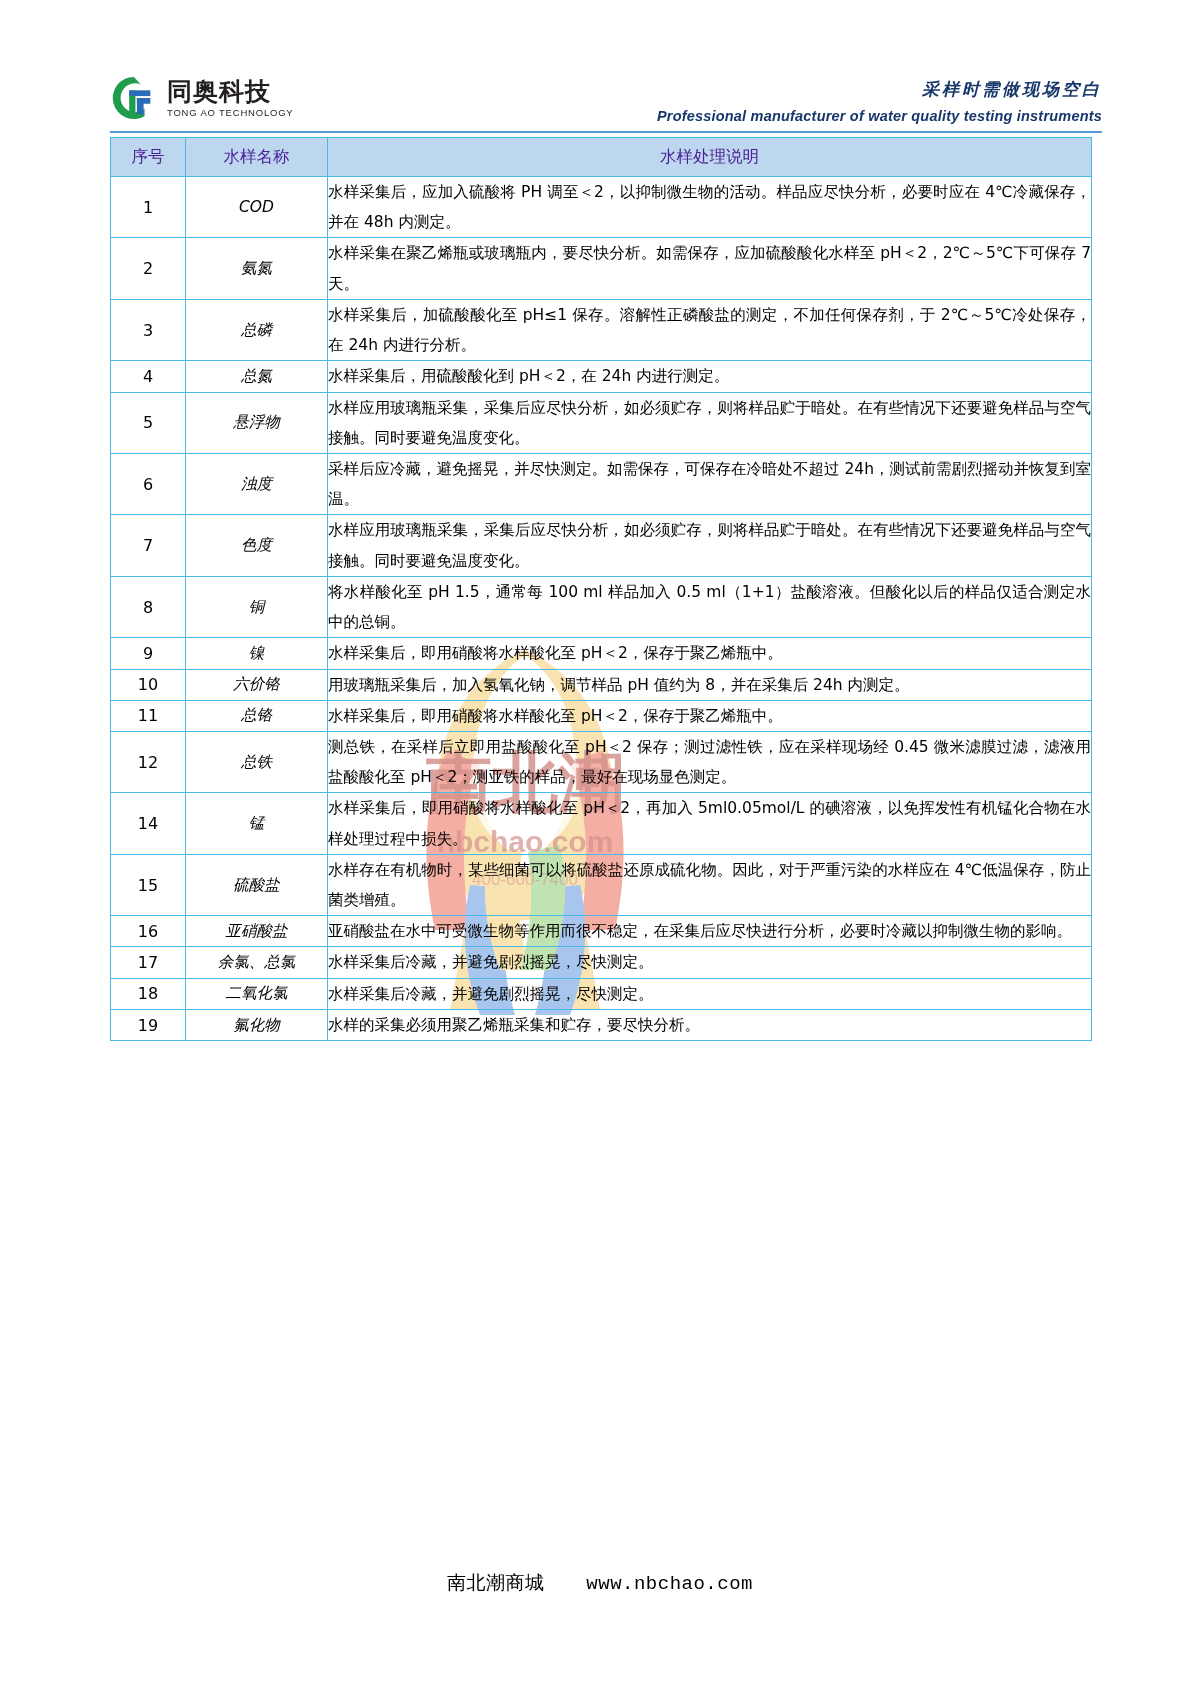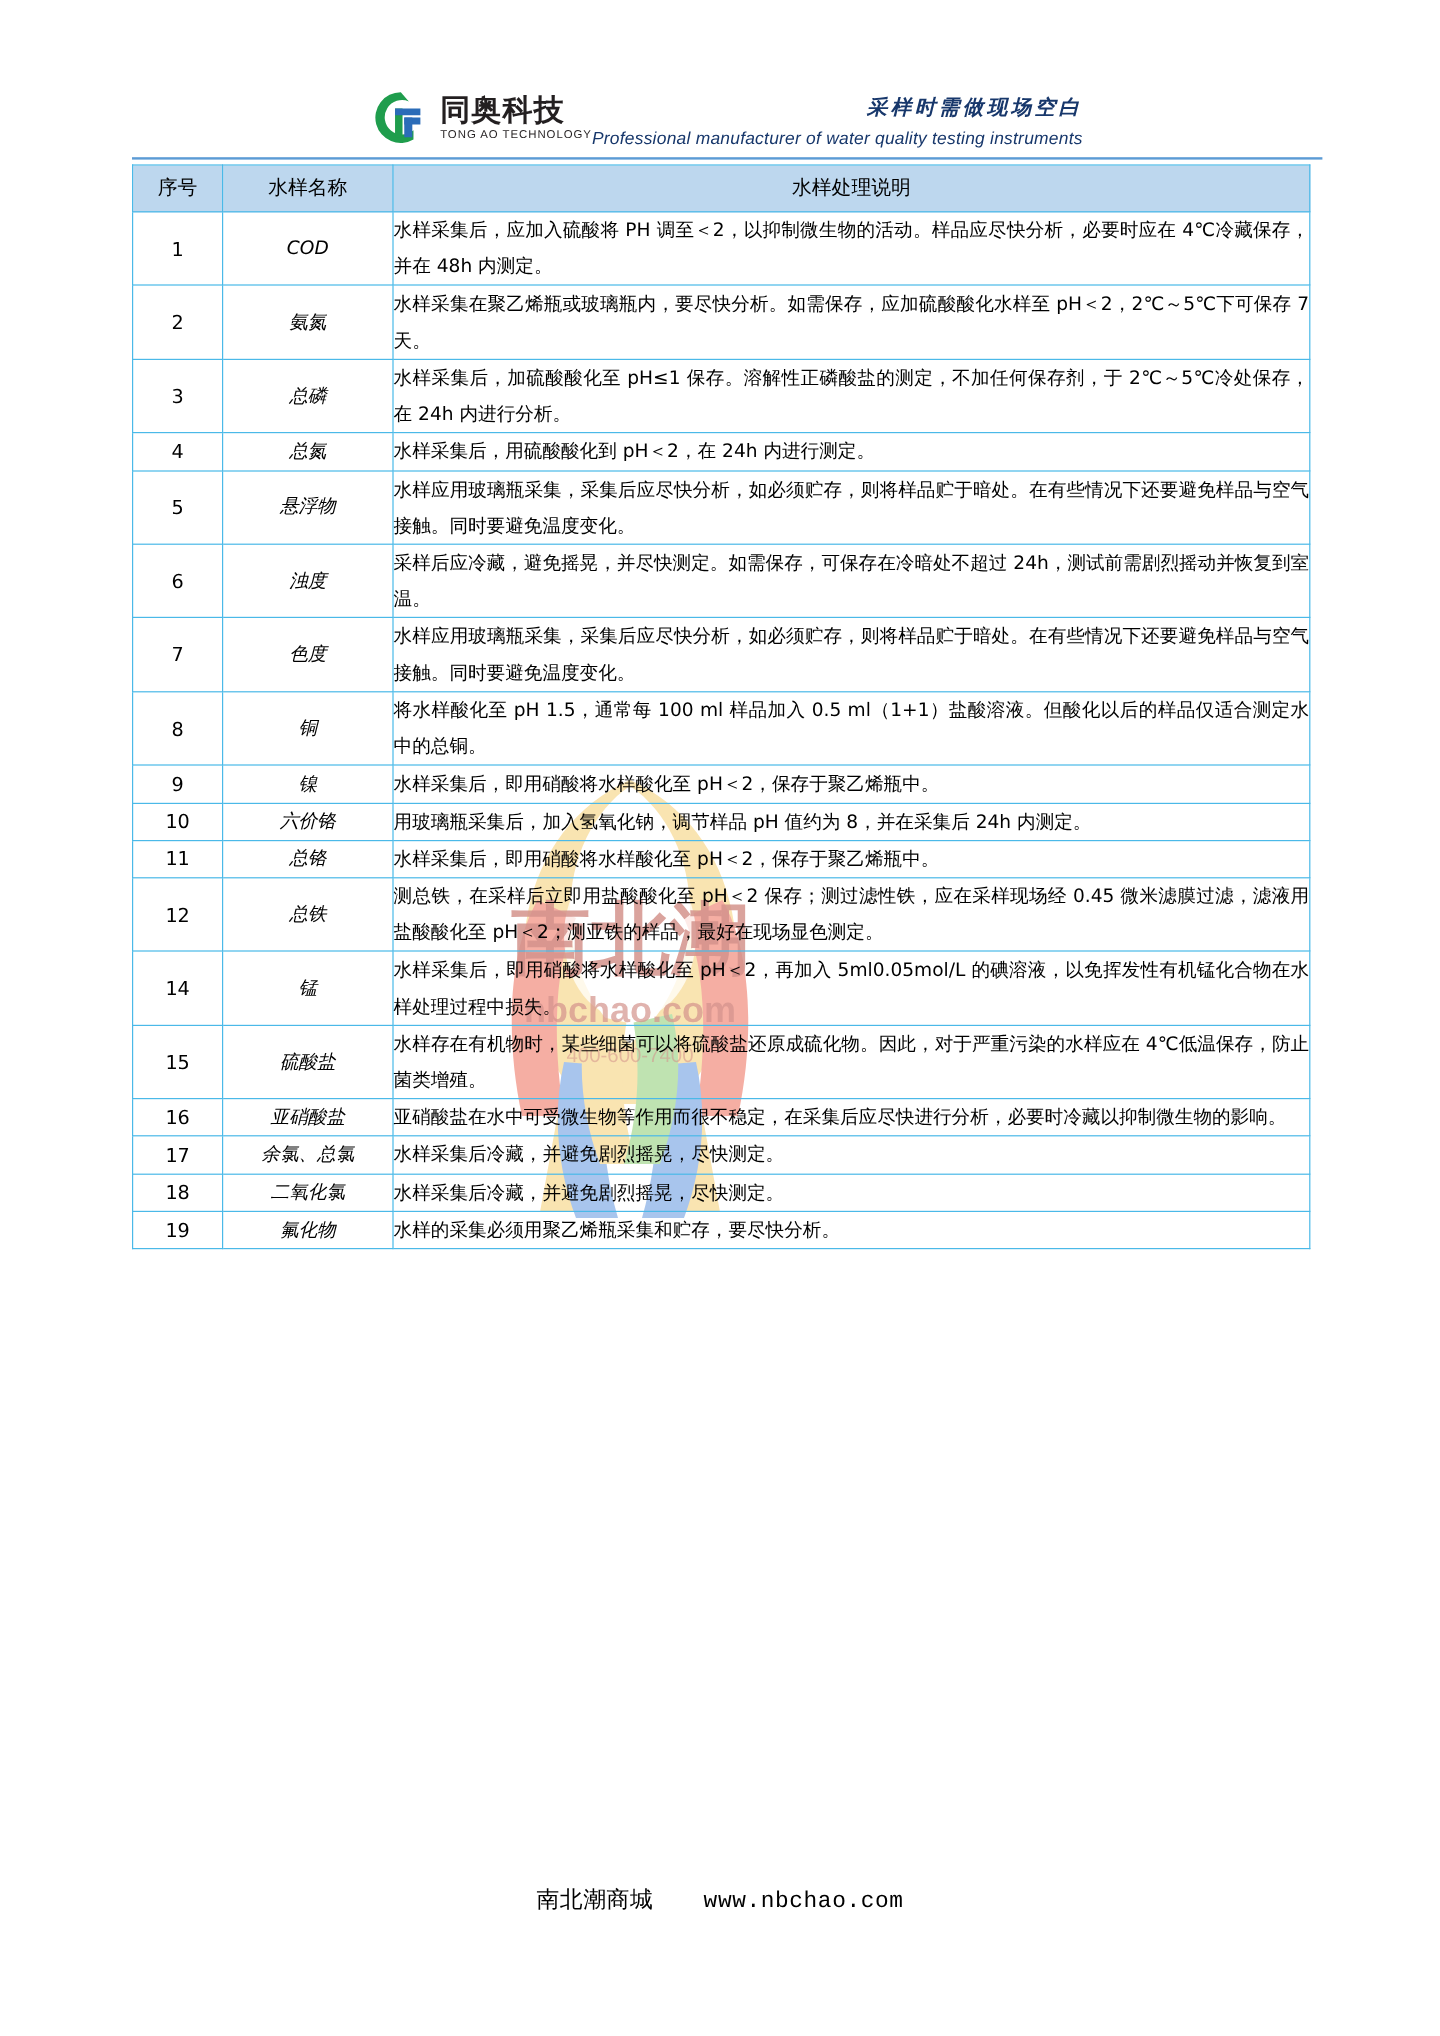--- a/index.html
+++ b/index.html
@@ -23,21 +23,21 @@
 
   
   .doc-header {
     position: absolute;
     top: 58px;
     left: 110px;
     right: 98px;
     height: 66px;
     display: flex;
     align-items: flex-end;
-    justify-content: center;
+    justify-content: space-between;
   }
   .brand {
     display: flex;
     align-items: center;
     gap: 9px;
     margin-bottom: 2px;
   }
   .brand-mark {
     width: 48px;
     height: 48px;
@@ -72,21 +72,21 @@
   .slogan-cn {
     font-size: 17px;
     font-weight: bold;
     font-style: italic;
     letter-spacing: 3px;
     font-family: "DejaVu Serif", "Liberation Serif", serif;
     color: #17376b;
   }
   .slogan-en {
     font-size: 14.5px;
-    font-weight: normal;
+    font-weight: bold;
     font-style: italic;
     letter-spacing: 0.2px;
     margin-top: 7px;
     color: #17376b;
     font-family: "Liberation Sans", sans-serif;
     white-space: nowrap;
   }
   .header-rule {
     position: absolute;
     left: 110px;
@@ -128,21 +128,21 @@
   table.data th, table.data td {
     border: 1px solid #4ab9e8;
     padding: 0;
     vertical-align: middle;
   }
   table.data thead th {
     background: #bdd7ee;
     height: 38px;
     font-size: 16.5px;
     font-weight: normal;
-    color: #000000;
+    color: #4c1d95;
     text-align: center;
     font-family: "DejaVu Sans", "Liberation Sans", sans-serif;
   }
   td.num, td.name {
     text-align: center;
     font-size: 16px;
     color: #000;
     font-family: "DejaVu Sans", "Liberation Sans", sans-serif;
     padding: 6px 2px;
   }

